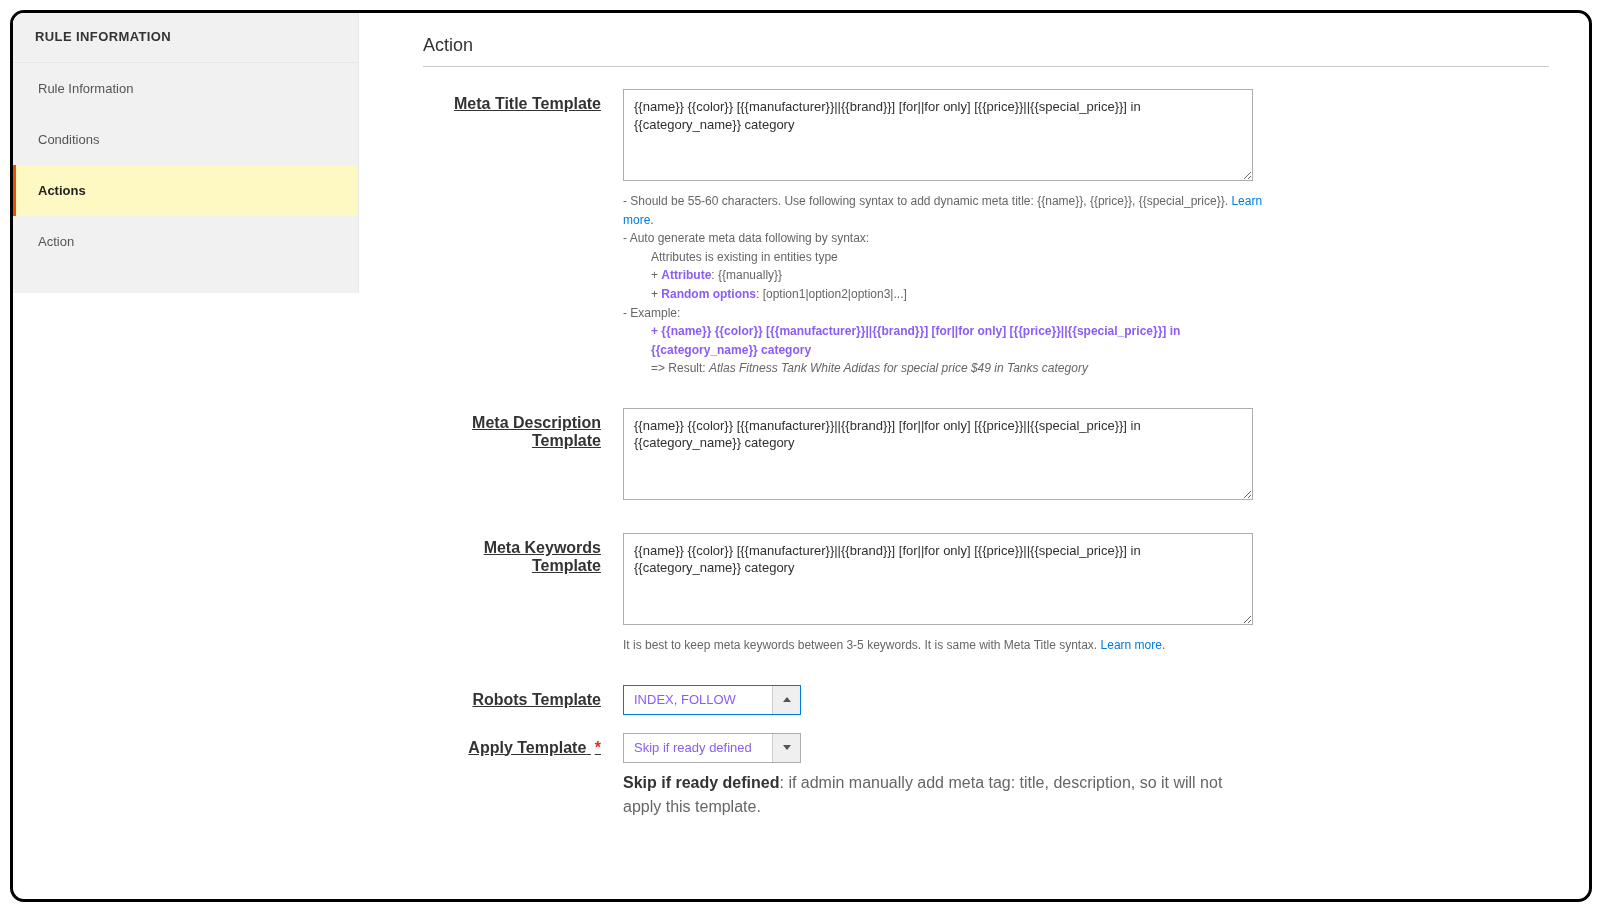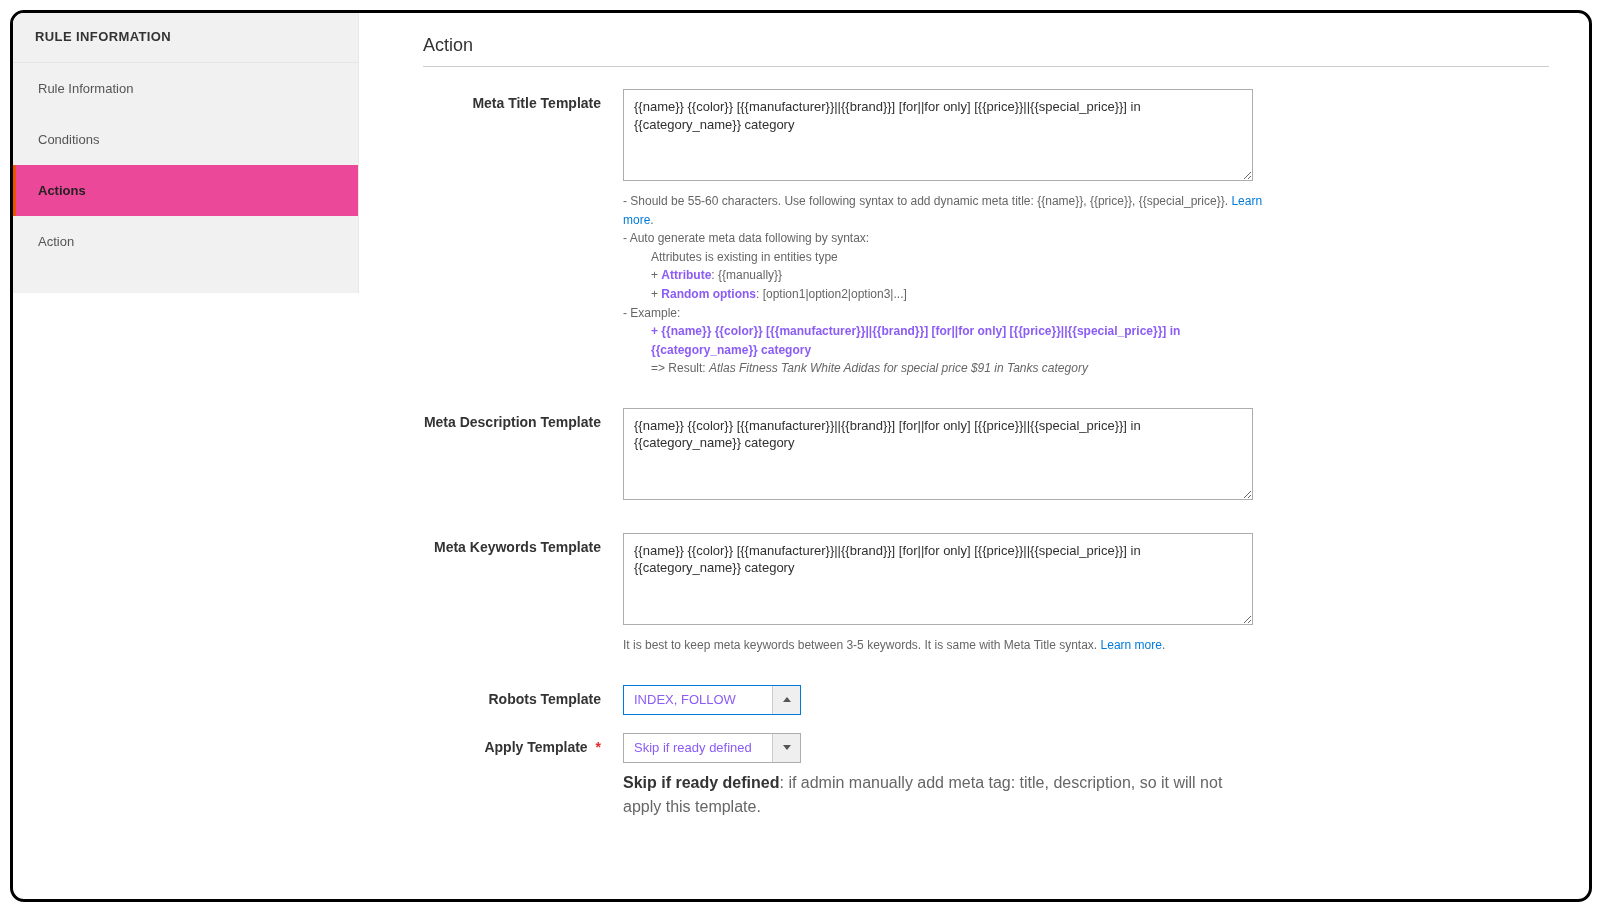--- a/index.html
+++ b/index.html
@@ -41,21 +41,21 @@
     color: #555;
     font-size: 13px;
     font-weight: 400;
     cursor: pointer;
     border-left: 3px solid transparent;
   }
   .sidebar-item.active {
     color: #222;
     font-weight: 600;
     border-left: 3px solid #eb5202;
-    background: #ec4899;
+    background: #fef9c3;
   }
   .content {
     flex: 1;
     padding: 22px 40px 30px 40px;
     overflow: auto;
   }
   .section-title {
     font-size: 18px;
     font-weight: 400;
     color: #333;
@@ -67,23 +67,24 @@
     display: flex;
     align-items: flex-start;
     margin-bottom: 30px;
   }
   .form-row.tight { margin-bottom: 18px; }
   .label-col {
     width: 200px;
     text-align: right;
     padding-right: 22px;
     padding-top: 6px;
-    font-size: 14px;
+    font-size: 16px;
     color: #333;
     font-weight: 600;
+    text-decoration: underline;
   }
   .label-col .req { color: #e02b27; margin-left: 4px; font-weight: 700; }
   .input-col {
     flex: 1;
     max-width: 640px;
   }
   textarea.tmpl {
     width: 630px;
     height: 92px;
     border: 1px solid #adadad;
@@ -184,21 +185,21 @@
           <span class="indent">Attributes is existing in entities type</span>
           <span class="indent">
             <span>+ </span><strong>Attribute</strong><span>: {{manually}}</span>
           </span>
           <span class="indent">
             <span>+ </span><strong>Random options</strong><span>: [option1|option2|option3|...]</span>
           </span>
           <span>- Example:</span><br>
           <span class="indent2"><strong>+ {{name}} {{color}} [{{manufacturer}}||{{brand}}] [for||for only] [{{price}}||{{special_price}}] in {{category_name}} category</strong></span>
           <span class="indent2">
-            <span>=&gt; Result: </span><em>Atlas Fitness Tank White Adidas for special price $91 in Tanks category</em>
+            <span>=&gt; Result: </span><em>Atlas Fitness Tank White Adidas for special price $49 in Tanks category</em>
           </span>
         </div>
       </div>
     </div>
 
     <div class="form-row">
       <div class="label-col">Meta Description Template</div>
       <div class="input-col">
         <textarea class="tmpl" id="ta-desc" style="">{{name}} {{color}} [{{manufacturer}}||{{brand}}] [for||for only] [{{price}}||{{special_price}}] in {{category_name}} category</textarea>
       </div>

